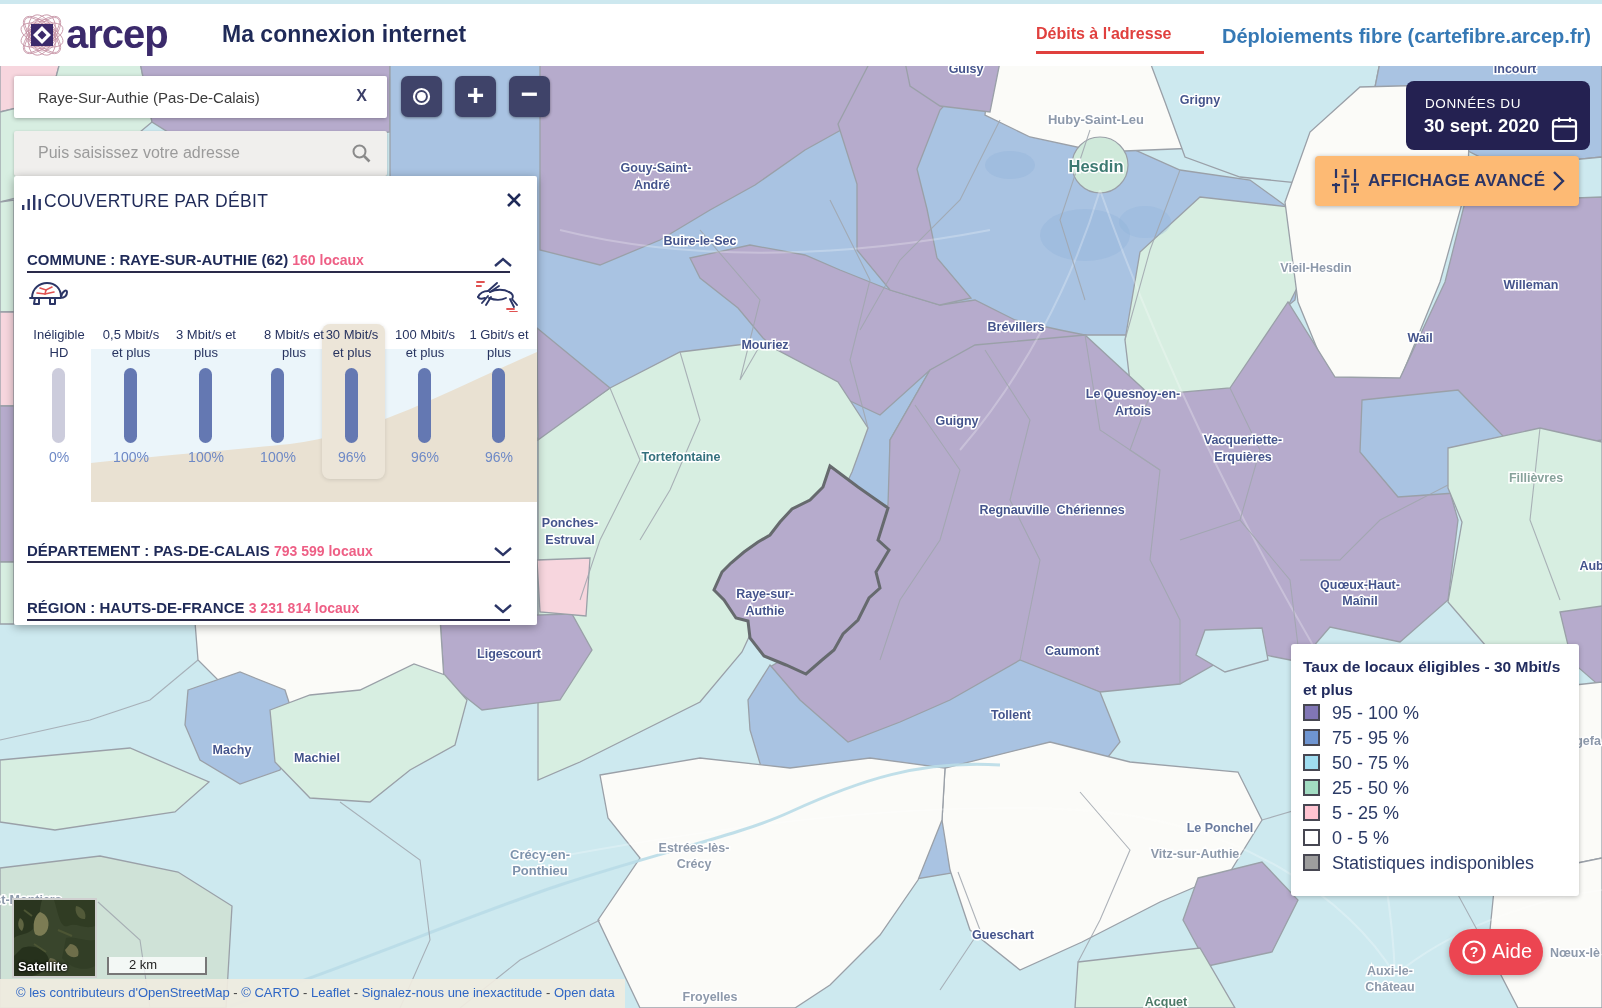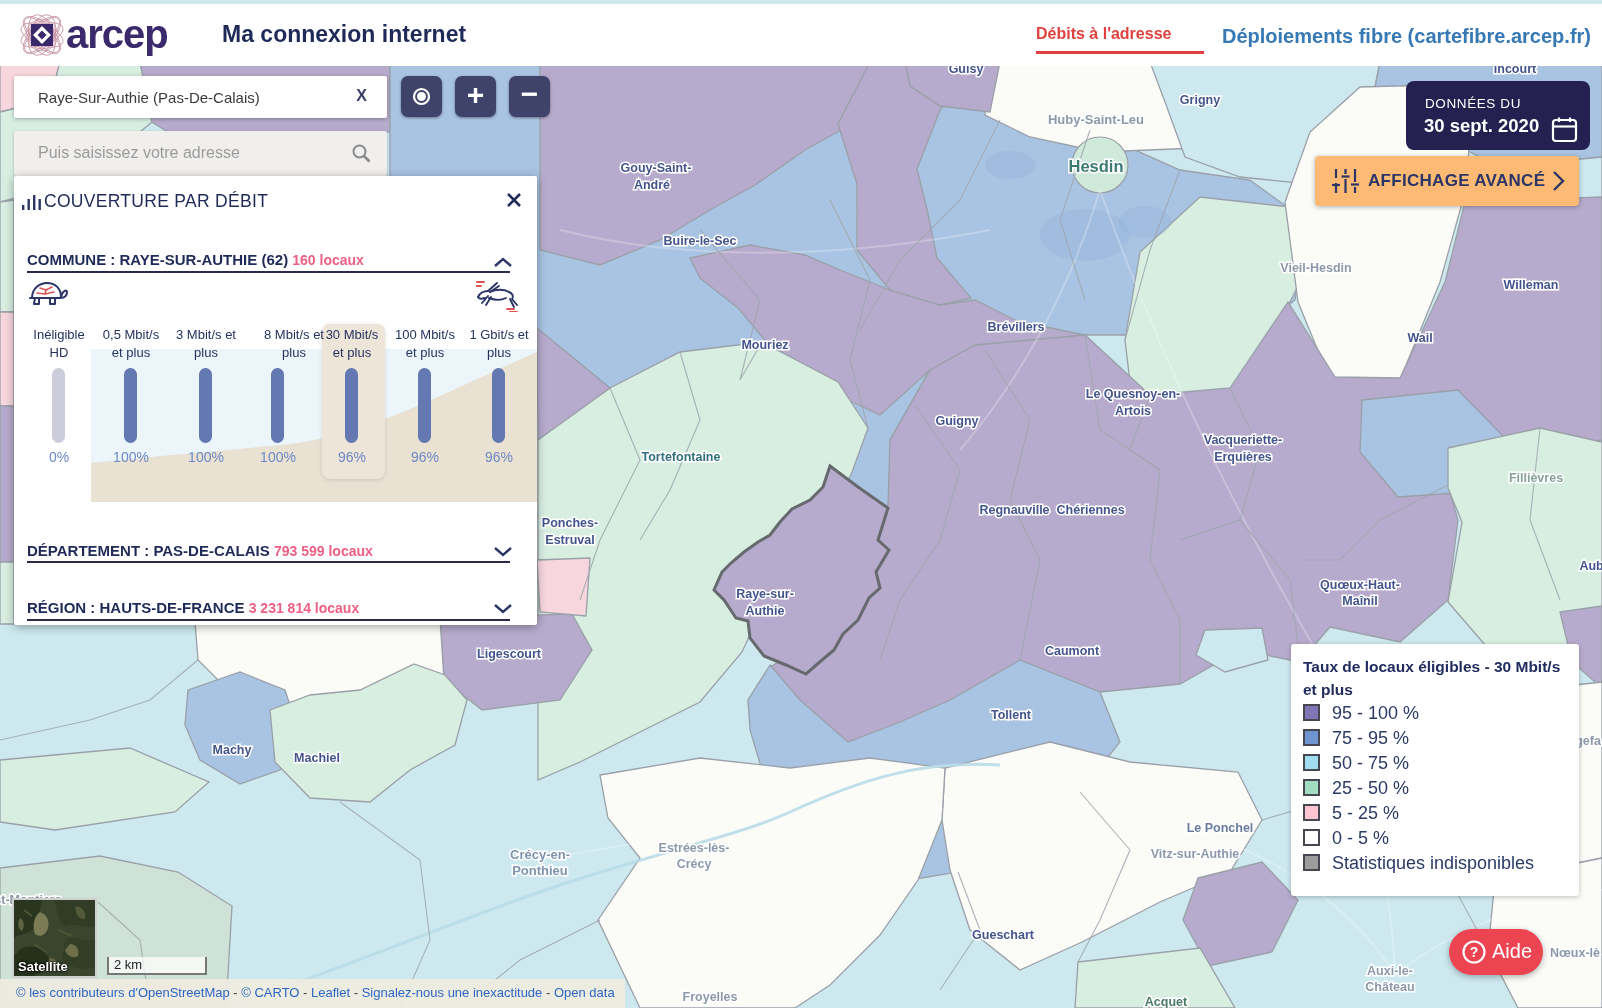--- a/index.html
+++ b/index.html
@@ -51,21 +51,21 @@
 #legend .ti { position:absolute; left:12px; top:11px; width:264px; font-size:15.5px; font-weight:bold; color:#222c5e; line-height:23px; }
 .litem { position:absolute; left:12px; height:20px; }
 .sw { position:absolute; left:0; top:1px; width:17px; height:17px; border:2px solid #474752; }
 .litem .lt { position:absolute; left:29px; top:0px; font-size:18px; color:#2b3a66; white-space:nowrap; }
 
 #aide { position:absolute; left:1449px; top:929px; width:94px; height:46px; background:#ec4551; border-radius:23px; box-shadow:0 2px 6px rgba(0,0,0,.3); z-index:15; }
 #aide .t { position:absolute; left:43px; top:11px; font-size:20px; color:#fff; }
 
 #sat { position:absolute; left:12px; top:898px; width:85px; height:80px; border:2px solid #cfcfcf; z-index:15; }
 #sat .lb { position:absolute; left:4px; bottom:2px; font-size:13px; font-weight:bold; color:#fff; text-shadow:0 0 3px #000, 0 0 2px #000; }
-#scale { position:absolute; left:107px; top:957px; width:100px; height:18px; background:rgba(255,255,255,.75); border:2px solid #777; border-top:none; z-index:15; font-size:13px; color:#222; line-height:15px; padding-left:5px; }
+#scale { position:absolute; left:107px; top:957px; width:100px; height:18px; background:rgba(255,255,255,.75); border:2px solid #777; border-top:none; z-index:15; font-size:13px; color:#222; line-height:15px; padding-left:20px; }
 #attrib { position:absolute; left:0; top:979px; width:625px; height:29px; background:rgba(240,235,223,.92); z-index:15; font-size:13px; line-height:28px; padding-left:16px; color:#444; white-space:nowrap; overflow:hidden; }
 #attrib a { color:#2e66c5; text-decoration:none; }
 </style>
 </head>
 <body>
 <div id="map"><svg width="1602" height="946" viewBox="0 62 1602 946">
       <rect x="0" y="62" width="1602" height="946" fill="#cde9ef"></rect>
       <path d="M0,62 L60,62 L50,100 L0,112 Z" fill="#f7d6de" stroke="#9aa0a8" stroke-width="1.3"></path>
       <path d="M60,62 L140,62 L152,122 L80,182 L0,202 L0,112 L50,100 Z" fill="#d7eee1" stroke="#9aa0a8" stroke-width="1.3"></path>
       <path d="M140,62 L390,62 L390,132 L200,152 L152,122 Z" fill="#b6abcc" stroke="#9aa0a8" stroke-width="1.3"></path>

